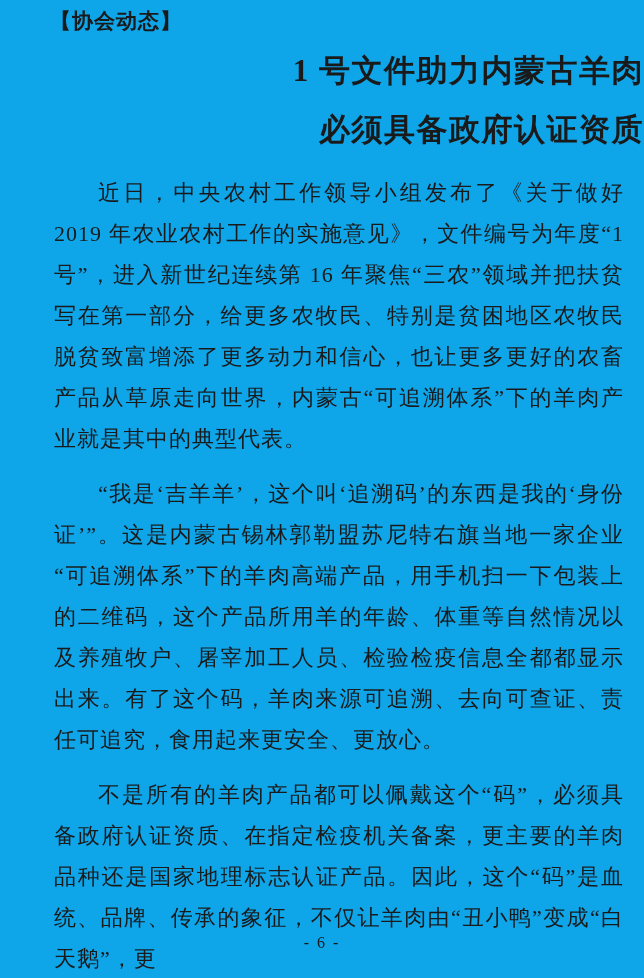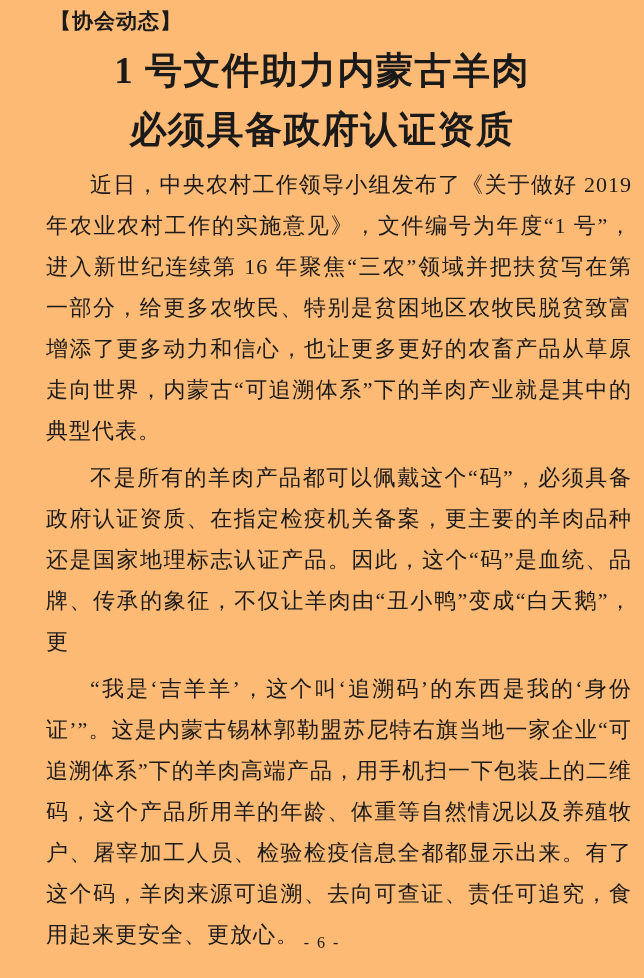--- a/index.html
+++ b/index.html
@@ -4,59 +4,59 @@
 <style>
   html, body {
     margin: 0;
     padding: 0;
     background: #ffffff;
   }
   .page {
     position: relative;
     width: 644px;
     height: 978px;
-    background: #fdba74;
+    background: #0ea5e9;
     color: #1a1a1a;
     font-family: "Liberation Serif", "DejaVu Serif", serif;
     overflow: hidden;
   }
   .section-tag {
     position: absolute;
     top: 7px;
     left: 50px;
     font-family: "Liberation Sans", "DejaVu Sans", sans-serif;
     font-weight: bold;
     font-size: 21px;
     letter-spacing: 1px;
     white-space: nowrap;
   }
   .title-block {
     position: absolute;
     top: 41px;
     left: 0;
     width: 100%;
-    text-align: center;
+    text-align: right;
     font-weight: bold;
-    font-size: 37px;
+    font-size: 31px;
     line-height: 59px;
     letter-spacing: 1.5px;
   }
   .article-body {
     position: absolute;
     top: 158px;
     left: 40px;
     width: 598px;
     font-size: 22px;
     line-height: 41px;
     letter-spacing: 1px;
     text-align: justify;
     text-justify: inter-ideograph;
   }
   .article-body p {
-    margin: 6px;
+    margin: 14px;
     padding: 0;
     text-indent: 2em;
   }
   .page-number {
     position: absolute;
     bottom: 26px;
     left: 0;
     width: 100%;
     text-align: center;
     font-size: 16px;
@@ -71,19 +71,19 @@
   <div class="section-tag">【协会动态】</div>
 
   <div class="title-block">
     <div class="title-line">1 号文件助力内蒙古羊肉</div>
     <div class="title-line">必须具备政府认证资质</div>
   </div>
 
   <div class="article-body">
 
   <p>近日，中央农村工作领导小组发布了《关于做好 2019 年农业农村工作的实施意见》，文件编号为年度“1 号”，进入新世纪连续第 16 年聚焦“三农”领域并把扶贫写在第一部分，给更多农牧民、特别是贫困地区农牧民脱贫致富增添了更多动力和信心，也让更多更好的农畜产品从草原走向世界，内蒙古“可追溯体系”下的羊肉产业就是其中的典型代表。</p>
+      <p>“我是‘吉羊羊’，这个叫‘追溯码’的东西是我的‘身份证’”。这是内蒙古锡林郭勒盟苏尼特右旗当地一家企业“可追溯体系”下的羊肉高端产品，用手机扫一下包装上的二维码，这个产品所用羊的年龄、体重等自然情况以及养殖牧户、屠宰加工人员、检验检疫信息全都都显示出来。有了这个码，羊肉来源可追溯、去向可查证、责任可追究，食用起来更安全、更放心。</p>
       <p>不是所有的羊肉产品都可以佩戴这个“码”，必须具备政府认证资质、在指定检疫机关备案，更主要的羊肉品种还是国家地理标志认证产品。因此，这个“码”是血统、品牌、传承的象征，不仅让羊肉由“丑小鸭”变成“白天鹅”，更</p>
-      <p>“我是‘吉羊羊’，这个叫‘追溯码’的东西是我的‘身份证’”。这是内蒙古锡林郭勒盟苏尼特右旗当地一家企业“可追溯体系”下的羊肉高端产品，用手机扫一下包装上的二维码，这个产品所用羊的年龄、体重等自然情况以及养殖牧户、屠宰加工人员、检验检疫信息全都都显示出来。有了这个码，羊肉来源可追溯、去向可查证、责任可追究，食用起来更安全、更放心。</p>
     </div>
 
   <div class="page-number">- 6 -</div>
 
 </div>
 
 </body></html>

